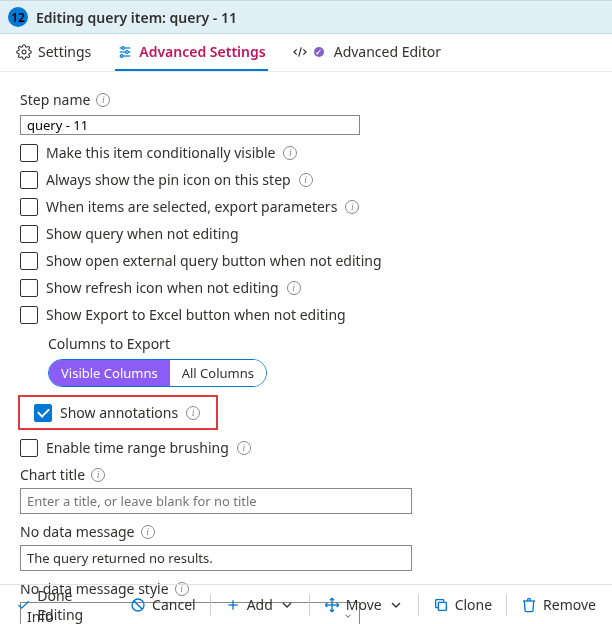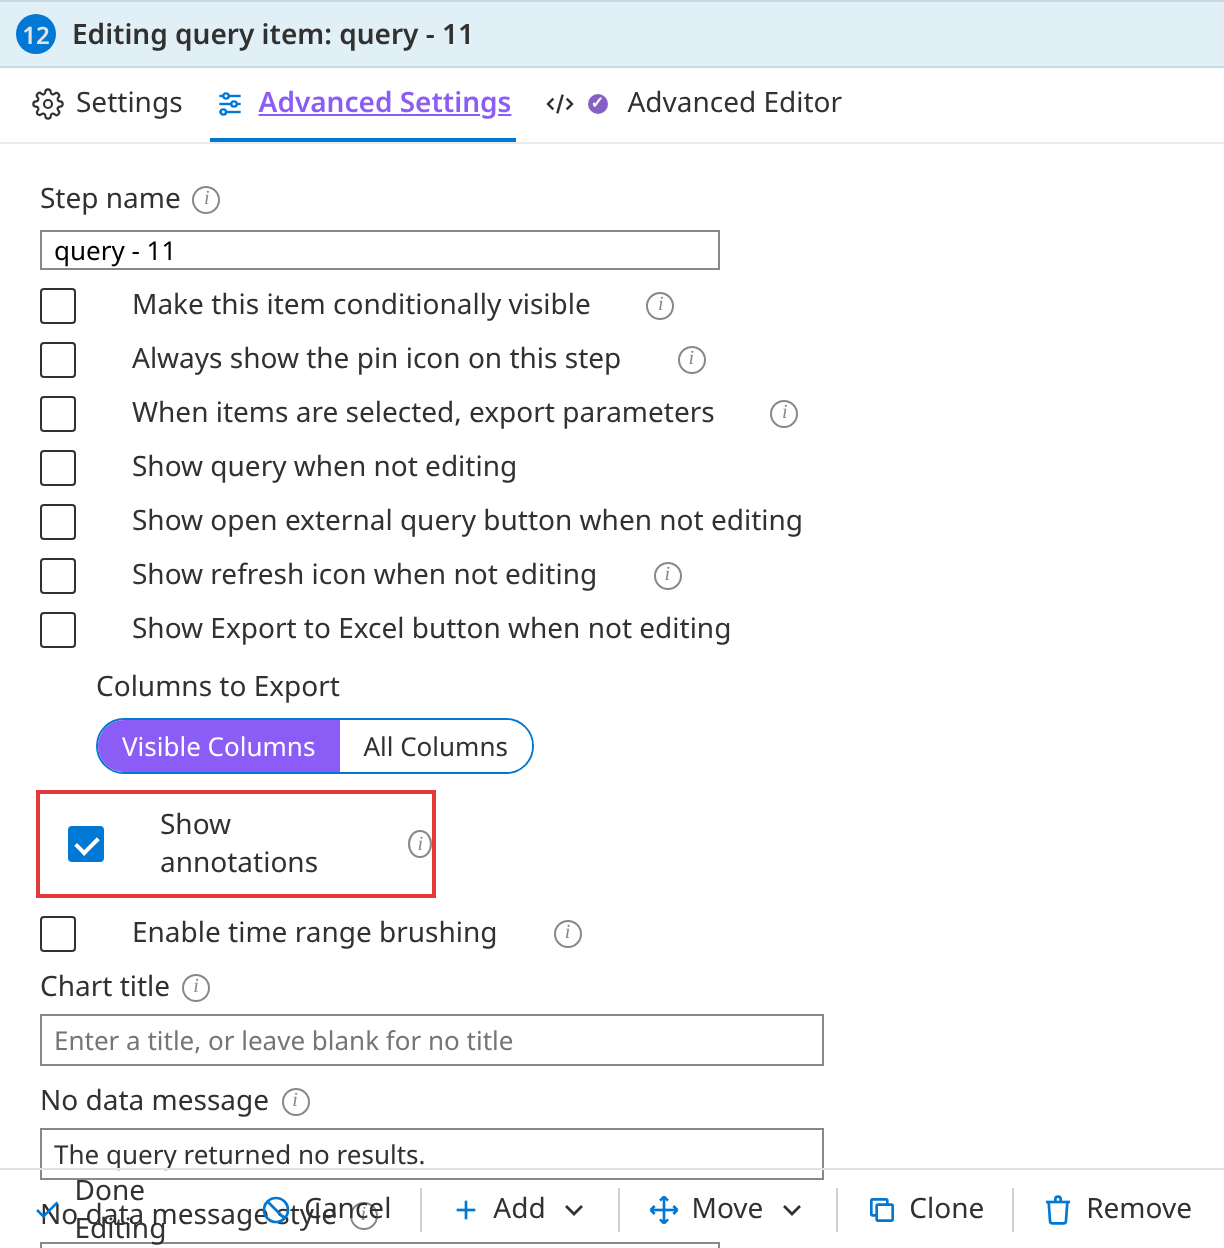--- a/index.html
+++ b/index.html
@@ -1,31 +1,31 @@
 <!DOCTYPE html>
 <html><head>
 <meta charset="utf-8">
 <style>
   * { box-sizing: border-box; font-family: "Segoe UI", system-ui, -apple-system, sans-serif; }
   html, body { margin:0; padding:0; width:612px; height:624px; background:#fff; color:#323130; }
   .header-bar { display:flex; align-items:center; background:#e1f0f7; border-top:1px solid #c7d9e3; border-bottom:1px solid #c7d9e3; height:34px; padding:0 8px; }
-  .step-num { width:20px; height:20px; border-radius:50%; background:#0078d4; color:#e5e5e5; display:flex; align-items:center; justify-content:center; font-size:12px; font-weight:600; margin-right:8px; }
+  .step-num { width:20px; height:20px; border-radius:50%; background:#0078d4; color:#000000; display:flex; align-items:center; justify-content:center; font-size:12px; font-weight:600; margin-right:8px; }
   .header-title { font-size:14px; font-weight:600; }
-  .tabbar { display:flex; align-items:flex-end; gap:12px; padding:6px 14px 0 14px; border-bottom:1px solid #eaeaea; height:38px; }
+  .tabbar { display:flex; align-items:flex-end; gap:22px; padding:6px 14px 0 14px; border-bottom:1px solid #eaeaea; height:38px; }
   .tab { display:flex; align-items:center; gap:6px; font-size:14px; color:#323130; padding:4px 2px 8px 2px; cursor:pointer; border-bottom:2px solid transparent; }
-  .tab.active { color:#8b5cf6; font-weight:600; border-bottom:2px solid #0078d4;text-decoration:underline; }
+  .tab.active { color:#be185d; font-weight:600; border-bottom:2px solid #0078d4; }
   .tab svg { width:16px; height:16px; }
   .badge-dot { width:10px; height:10px; border-radius:50%; background:#8661c5; display:flex; align-items:center; justify-content:center; color:#fff; font-size:8px; font-weight:700; margin-right:4px;}
   .body { padding:14px 20px 4px 20px; }
   .field-label { display:flex; align-items:center; gap:6px; font-size:14px; margin-top:4px; margin-bottom:4px; }
   .info-icon { width:14px; height:14px; border:1px solid #8a8886; border-radius:50%; display:inline-flex; align-items:center; justify-content:center; font-size:10px; color:#8a8886; font-style:italic; font-family:Georgia, serif; cursor:default; }
   .text-input { width:340px; height:20px; border:1px solid #8a8886; padding:2px 6px; font-size:13px; }
   .text-input-wide { width:392px; height:26px; border:1px solid #8a8886; padding:2px 6px; font-size:13px; color:#605e5c; }
   .select-input { width:340px; height:28px; border:1px solid #8a8886; padding:2px 6px; font-size:14px; display:flex; align-items:center; justify-content:space-between; cursor:pointer; }
-  .check-row { display:flex; align-items:center; gap:28px; font-size:14px; margin-top:8px; }
+  .check-row { display:flex; align-items:center; gap:8px; font-size:14px; margin-top:8px; }
   .checkbox { width:18px; height:18px; border:1px solid #323130; border-radius:2px; background:#fff; display:flex; align-items:center; justify-content:center; cursor:pointer; flex-shrink:0; }
   .checkbox.checked { background:#0078d4; border-color:#0078d4; }
   .checkbox.checked::after { content:""; width:5px; height:9px; border:solid #fff; border-width:0 2px 2px 0; transform:rotate(45deg); margin-top:-2px; }
   .pill-group { display:flex; border:1px solid #0078d4; border-radius:14px; overflow:hidden; width:max-content; margin-top:6px; }
   .pill { padding:4px 12px; font-size:13px; cursor:pointer; }
   .pill.selected { background:#8b5cf6; color:#fff; font-weight:400; }
   .pill:not(.selected) { background:#fff; color:#323130; }
   .indent { margin-left:28px; }
   .highlight-box { border:2px solid #e3393c; padding:6px 0 6px 12px; margin:8px -2px 0 -2px; width:200px; }
   .highlight-box .check-row { margin-top:0; padding-left:2px;}

